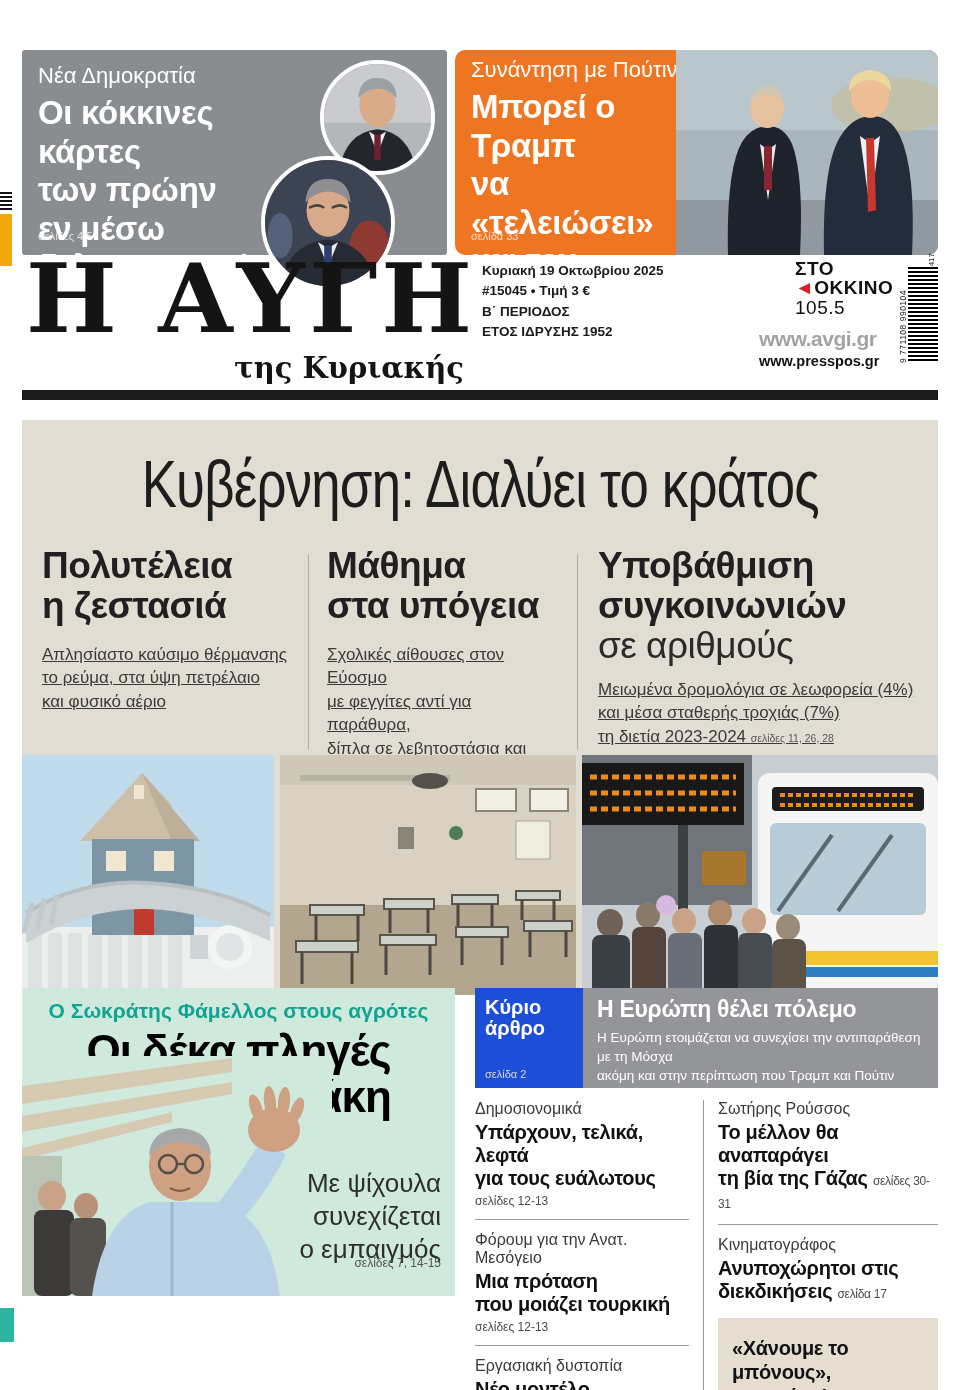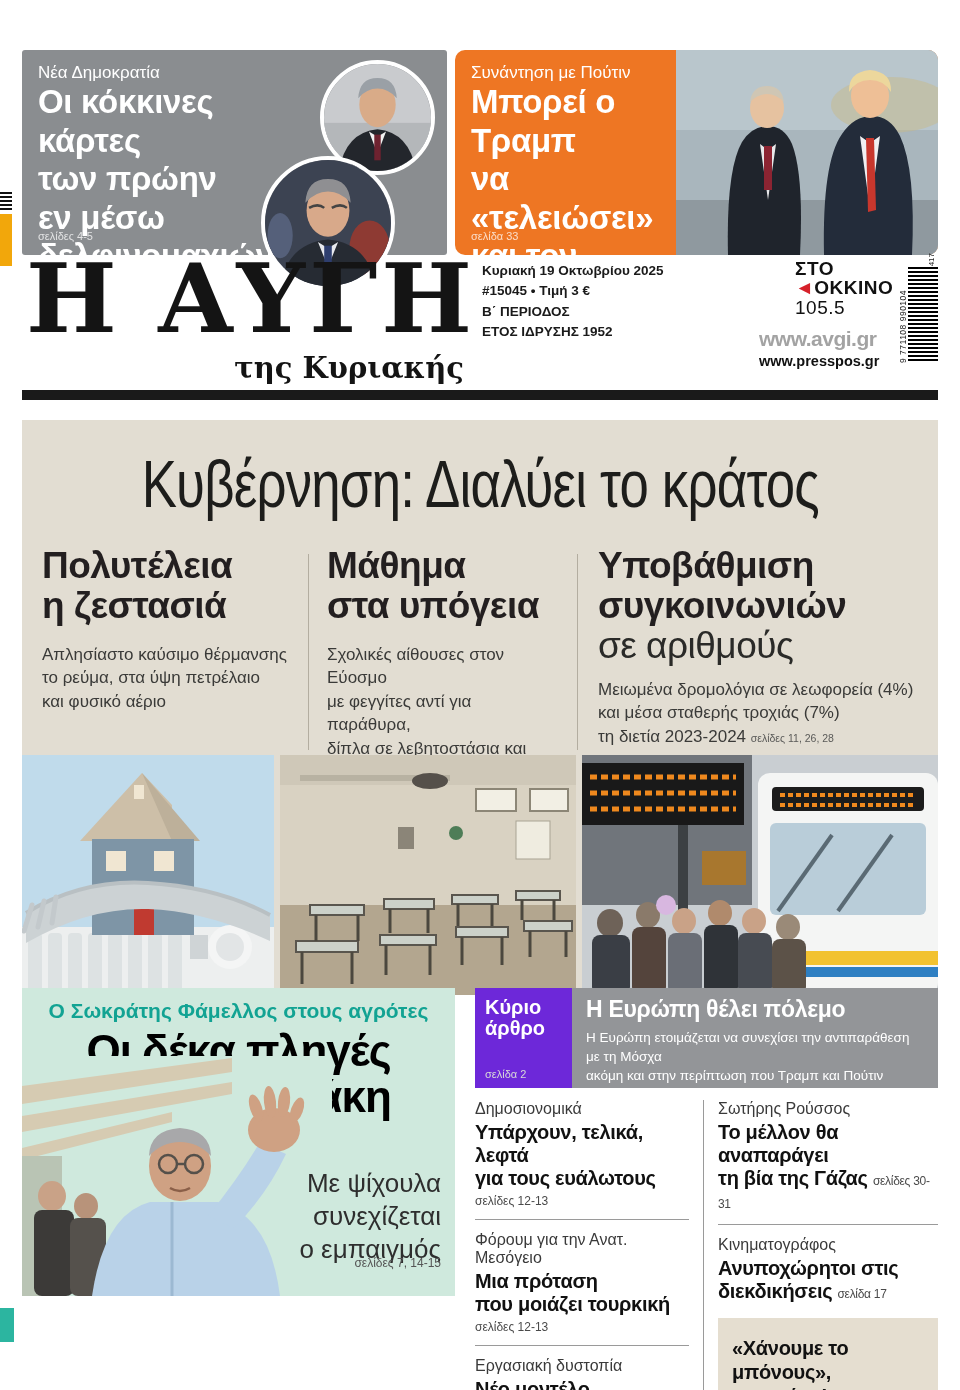--- a/index.html
+++ b/index.html
@@ -9,29 +9,29 @@
 
   
   .edge-bc { position:absolute; left:0; top:192; top:192px; width:12px; height:20px;
     background:repeating-linear-gradient(to bottom,#111 0 2px,#fff 2px 4px); }
   .edge-yellow { position:absolute; left:0; top:214px; width:12px; height:52px; background:#f2a70b; }
   .edge-teal { position:absolute; left:0; top:1308px; width:14px; height:34px; background:#2cb5a0; }
 
   
   .teasers { position:absolute; left:22px; top:50px; width:916px; height:205px; display:flex; gap:8px; }
   .teaser-left { position:relative; width:425px; height:205px; background:#8a8d90; border-radius:3px; padding:13px 16px; }
-  .t-kicker { color:#fff; font-size:17px; }
+  .t-kicker { color:#fff; font-size:22px; margin-bottom:5px; }
   .t-head { color:#fff; font-size:33px; font-weight:bold; line-height:1.17; letter-spacing:-0.3px; }
   .t-pages { position:absolute; left:16px; bottom:13px; color:rgba(255,255,255,.75); font-size:11px; }
   .circ { position:absolute; border-radius:50%; border:4px solid #fff; overflow:hidden; }
   .circ1 { width:115px; height:115px; right:12px; top:10px; }
   .circ2 { width:134px; height:134px; right:52px; top:106px; }
   .circ svg { display:block; width:100%; height:100%; }
 
-  .teaser-right { position:relative; width:483px; height:205px; background:#ee7623; border-radius:10px; padding:13px 16px; overflow:hidden; }
+  .teaser-right { position:relative; width:483px; height:205px; background:#ee7623; border-radius:10px; padding:7px 16px; overflow:hidden; }
   .tr-photo { position:absolute; right:0; top:0; width:262px; height:205px; }
   .tr-photo svg { display:block; width:100%; height:100%; }
 
   
   .masthead { position:absolute; left:22px; top:255px; width:916px; height:135px; }
   .mh-title { position:absolute; left:4px; top:-4px; font-family:"DejaVu Serif","Liberation Serif",serif; font-weight:bold; font-size:96px; line-height:1; letter-spacing:4px; color:#141414; }
   .mh-edition { position:absolute; left:0; top:96px; width:442px; text-align:right; font-family:"DejaVu Serif","Liberation Serif",serif; font-weight:bold; font-size:29px; color:#141414; }
   .mh-info { position:absolute; left:460px; top:6px; font-size:13.5px; font-weight:bold; color:#1a1a1a; line-height:1.5; }
   .mh-radio { position:absolute; left:737px; top:4px; color:#111; font-weight:900; font-size:19px; line-height:1.02; letter-spacing:.5px;margin-left:36px; }
   .mh-radio .freq { font-weight:400; }
@@ -50,40 +50,40 @@
   .main-head-wrap { text-align:center; padding-top:26px; }
   .main-head { display:inline-block; font-size:66px; font-weight:400; color:#1d1d1b; letter-spacing:-1px; transform:scaleX(.8); transform-origin:center; white-space:nowrap; }
   .cols { position:absolute; left:20px; top:126px; width:876px; height:212px; display:flex; }
   .vdiv { width:1px; background:#b3ada0; margin-top:8px; height:196px; }
   .col { padding:0 18px; }
   .col.c1 { width:266px; padding-left:0; }
   .col.c2 { width:268px; }
   .col.c3 { flex:1; padding-right:0; padding-left:20px; }
   .col-title { font-size:37px; font-weight:bold; color:#231f20; line-height:1.08; letter-spacing:-0.5px; margin-bottom:17px; }
   .col-title-light { font-size:37px; font-weight:400; color:#2a2a28; line-height:1.08; letter-spacing:-0.5px; margin-bottom:12px; }
-  .col-dek { font-size:17px; color:#3a3a38; line-height:1.38; }
+  .col-dek { font-size:17px; color:#3a3a38; line-height:1.38;text-decoration:underline; }
   .col-pages { font-size:10.5px; color:#5a5a58; }
   .photos { position:absolute; left:0; bottom:0; width:916px; height:240px; display:flex; gap:6px; }
   .photo { position:relative; overflow:hidden; }
   .photo svg { display:block; width:100%; height:100%; }
   .ph1 { width:252px; } .ph2 { width:296px; } .ph3 { width:356px; }
 
   
   .bottom { position:absolute; left:22px; top:988px; width:916px; height:356px; }
   .feature { position:absolute; left:0; top:0; width:433px; height:308px; background:#cfe9dd; overflow:hidden; }
   .f-kicker { text-align:center; padding-top:11px; font-size:21px; font-weight:bold; color:#12a393; }
   .f-head { text-align:center; margin-top:5px; font-size:44px; font-weight:bold; color:#000000; line-height:1.04; letter-spacing:-1px; }
   .f-photo { position:absolute; left:0; bottom:0; width:310px; height:240px; }
   .f-photo svg { display:block; width:100%; height:100%; }
   .f-dek { position:absolute; right:14px; top:163px; width:190px; text-align:right; font-size:26px; color:#2e2e2e; line-height:1.27;margin-top:16px; }
   .f-pages { position:absolute; right:14px; top:268px; font-size:12px; color:#555; }
 
   .rightcol { position:absolute; left:453px; top:0; width:463px; }
   .editorial { display:flex; height:100px; }
-  .ed-label { position:relative; width:97px; background:#6d28d9; padding:9px 10px; }
+  .ed-label { position:relative; width:108px; background:#1d4ed8; padding:9px 10px; }
   .ed-label-t { color:#fff; font-size:20px; font-weight:bold; line-height:1.05; }
   .ed-page { position:absolute; left:10px; bottom:8px; color:#d8d8d8; font-size:11px; }
   .ed-main { flex:1; background:#939598; padding:8px 14px; }
   .ed-title { color:#fff; font-size:23px; font-weight:bold; margin-bottom:5px; letter-spacing:-0.3px; }
   .ed-body { color:#fff; font-size:13.5px; line-height:1.42; }
 
   .briefs { display:flex; margin-top:12px; }
   .briefs .bcol1 { width:228px; padding-right:14px; }
   .briefs .bvdiv { width:1px; background:#9a9a9a; }
   .briefs .bcol2 { flex:1; padding-left:14px; }

